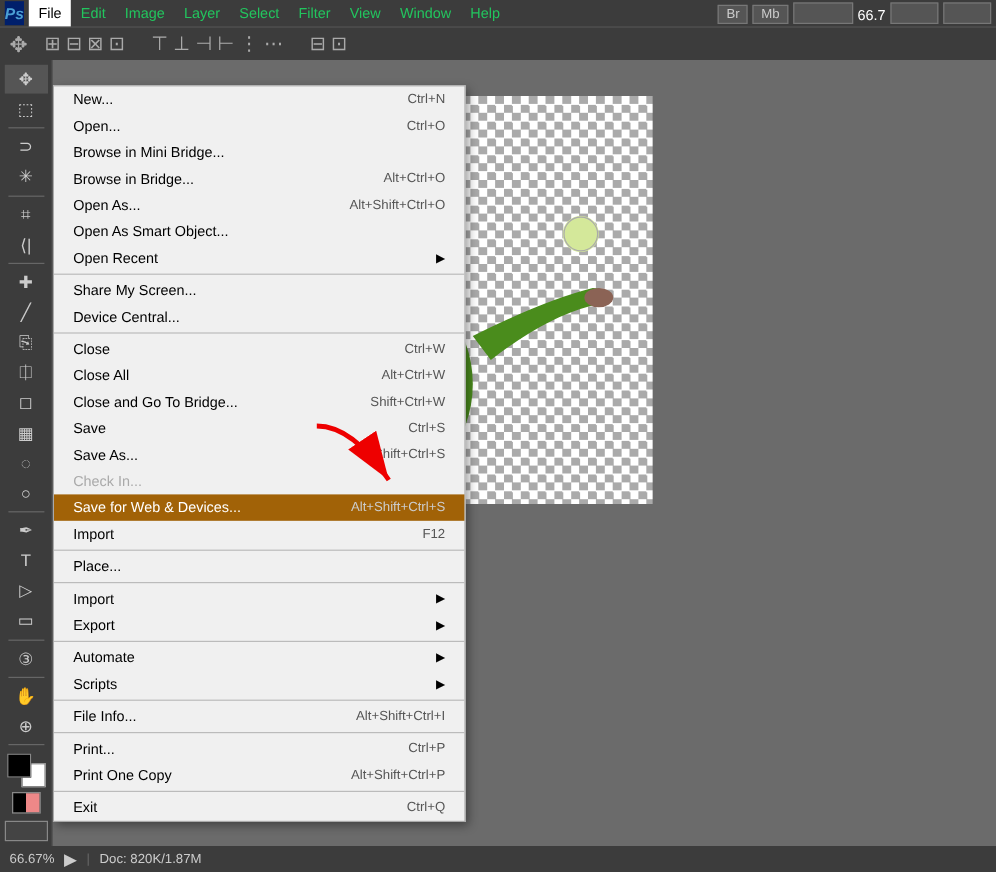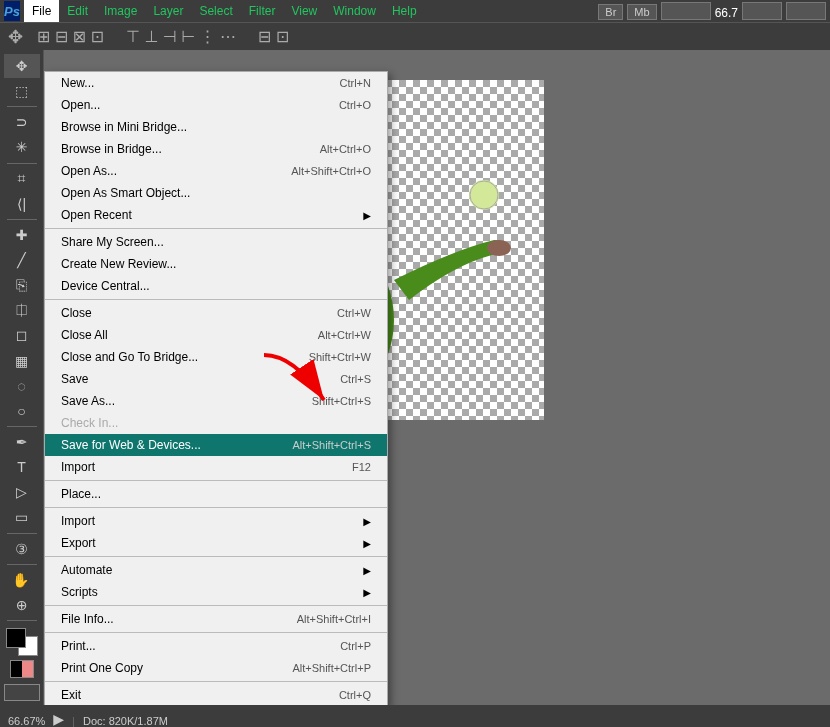--- a/index.html
+++ b/index.html
@@ -188,21 +188,21 @@
       display: flex;
       align-items: center;
       justify-content: space-between;
       padding: 4px 16px 4px 16px;
       font-size: 12px;
       color: #000;
       cursor: pointer;
       height: 22px;
       white-space: nowrap;
     }
-    .dropdown-item.highlighted { background: #0f766e; color: #fff; }
+    .dropdown-item.highlighted { background: #a16207; color: #fff; }
     .dropdown-item.disabled { color: #aaa; cursor: default; }
     .dropdown-separator {
       height: 1px;
       background: #bbb;
       margin: 2px 0;
     }
     .dropdown-item .item-label { flex: 1; }
     .dropdown-item .item-shortcut { color: #555; font-size: 11px; margin-left: 20px; }
     .dropdown-item.highlighted .item-shortcut { color: #ccc; }
     .dropdown-item .item-arrow { font-size: 10px; margin-left: 4px; }
@@ -218,21 +218,21 @@
     .arrow-svg {
       width: 90px;
       height: 80px;
     }
 
     
     .status-bar {
       height: 22px;
       background: #3c3c3c;
       display: flex;
-      align-items: flex-end;
+      align-items: center;
       padding: 0 8px;
       color: #ccc;
       font-size: 11px;
       gap: 8px;
       position: absolute;
       bottom: 0;
       left: 0;
       right: 0;
     }
     .status-bar .zoom { font-size: 11px; }
@@ -380,23 +380,20 @@
       </div>
       <div class="dropdown-item">
         <span class="item-label">Open Recent</span>
         <span class="item-arrow">▶</span>
       </div>
       <div class="dropdown-separator"></div>
       <div class="dropdown-item">
         <span class="item-label">Share My Screen...</span>
       </div>
       <div class="dropdown-item">
-        <span class="item-label">Create New Review...</span>
-      </div>
-      <div class="dropdown-item">
         <span class="item-label">Device Central...</span>
       </div>
       <div class="dropdown-separator"></div>
       <div class="dropdown-item">
         <span class="item-label">Close</span>
         <span class="item-shortcut">Ctrl+W</span>
       </div>
       <div class="dropdown-item">
         <span class="item-label">Close All</span>
         <span class="item-shortcut">Alt+Ctrl+W</span>

